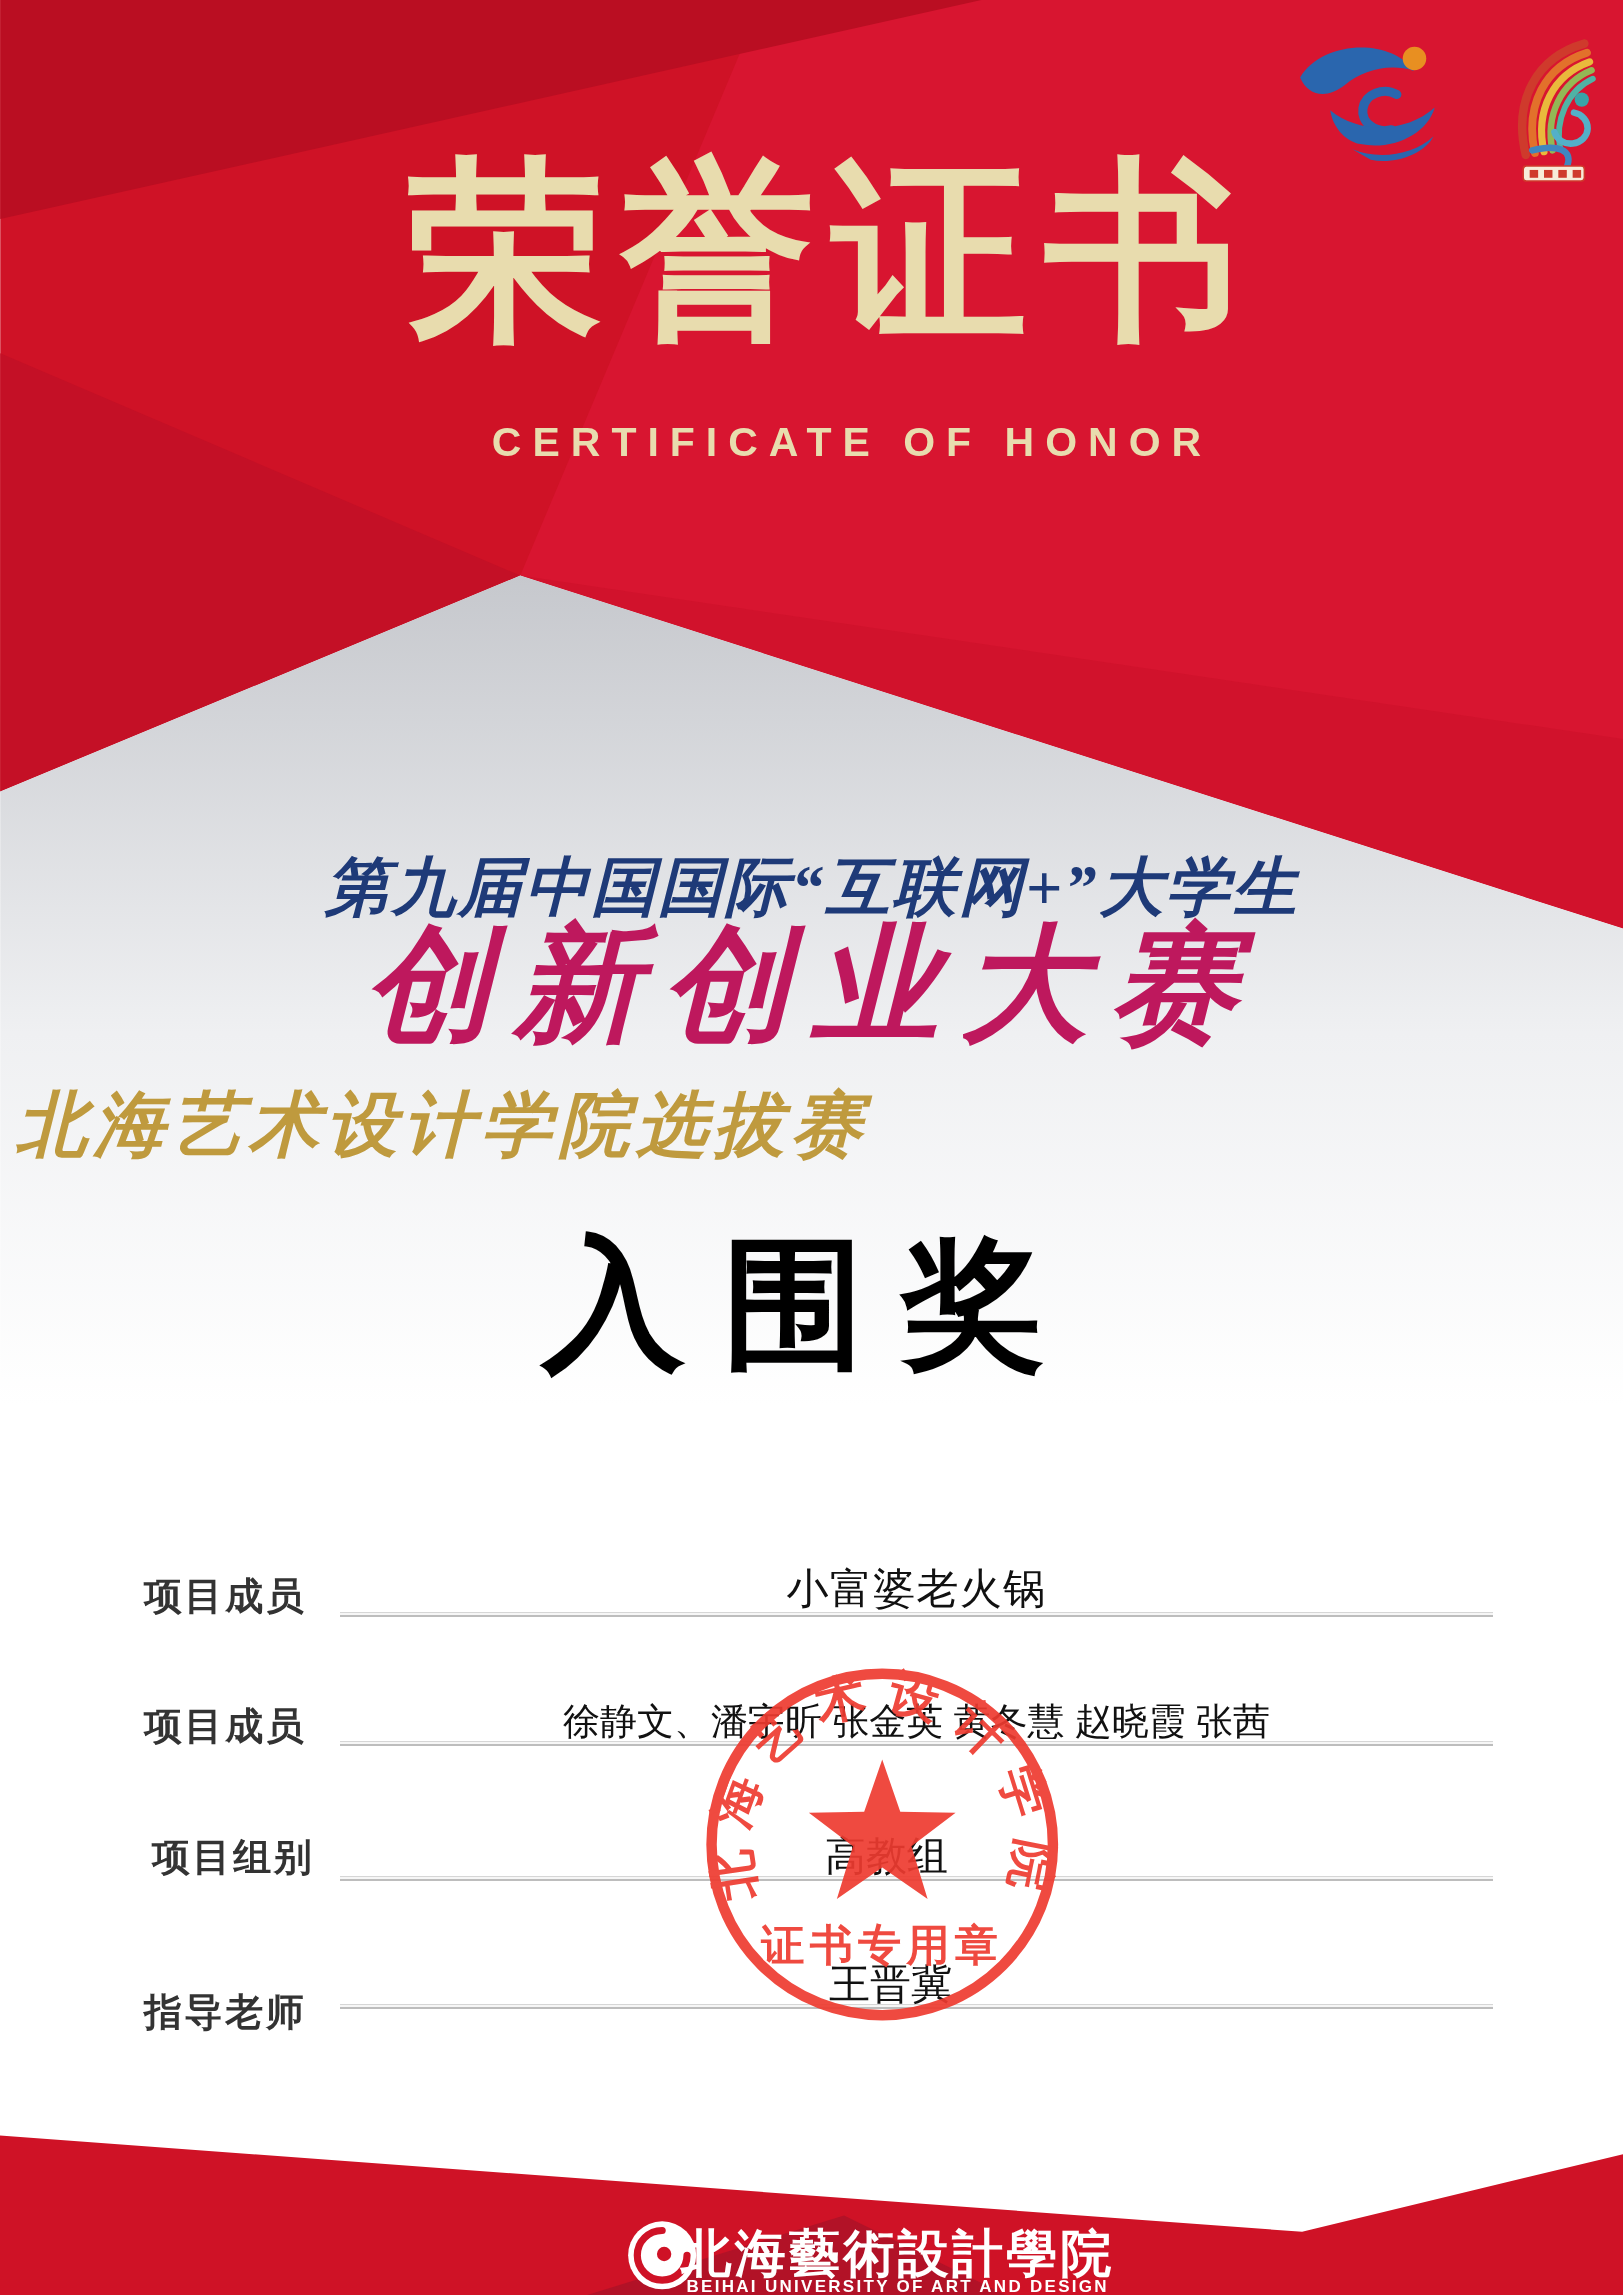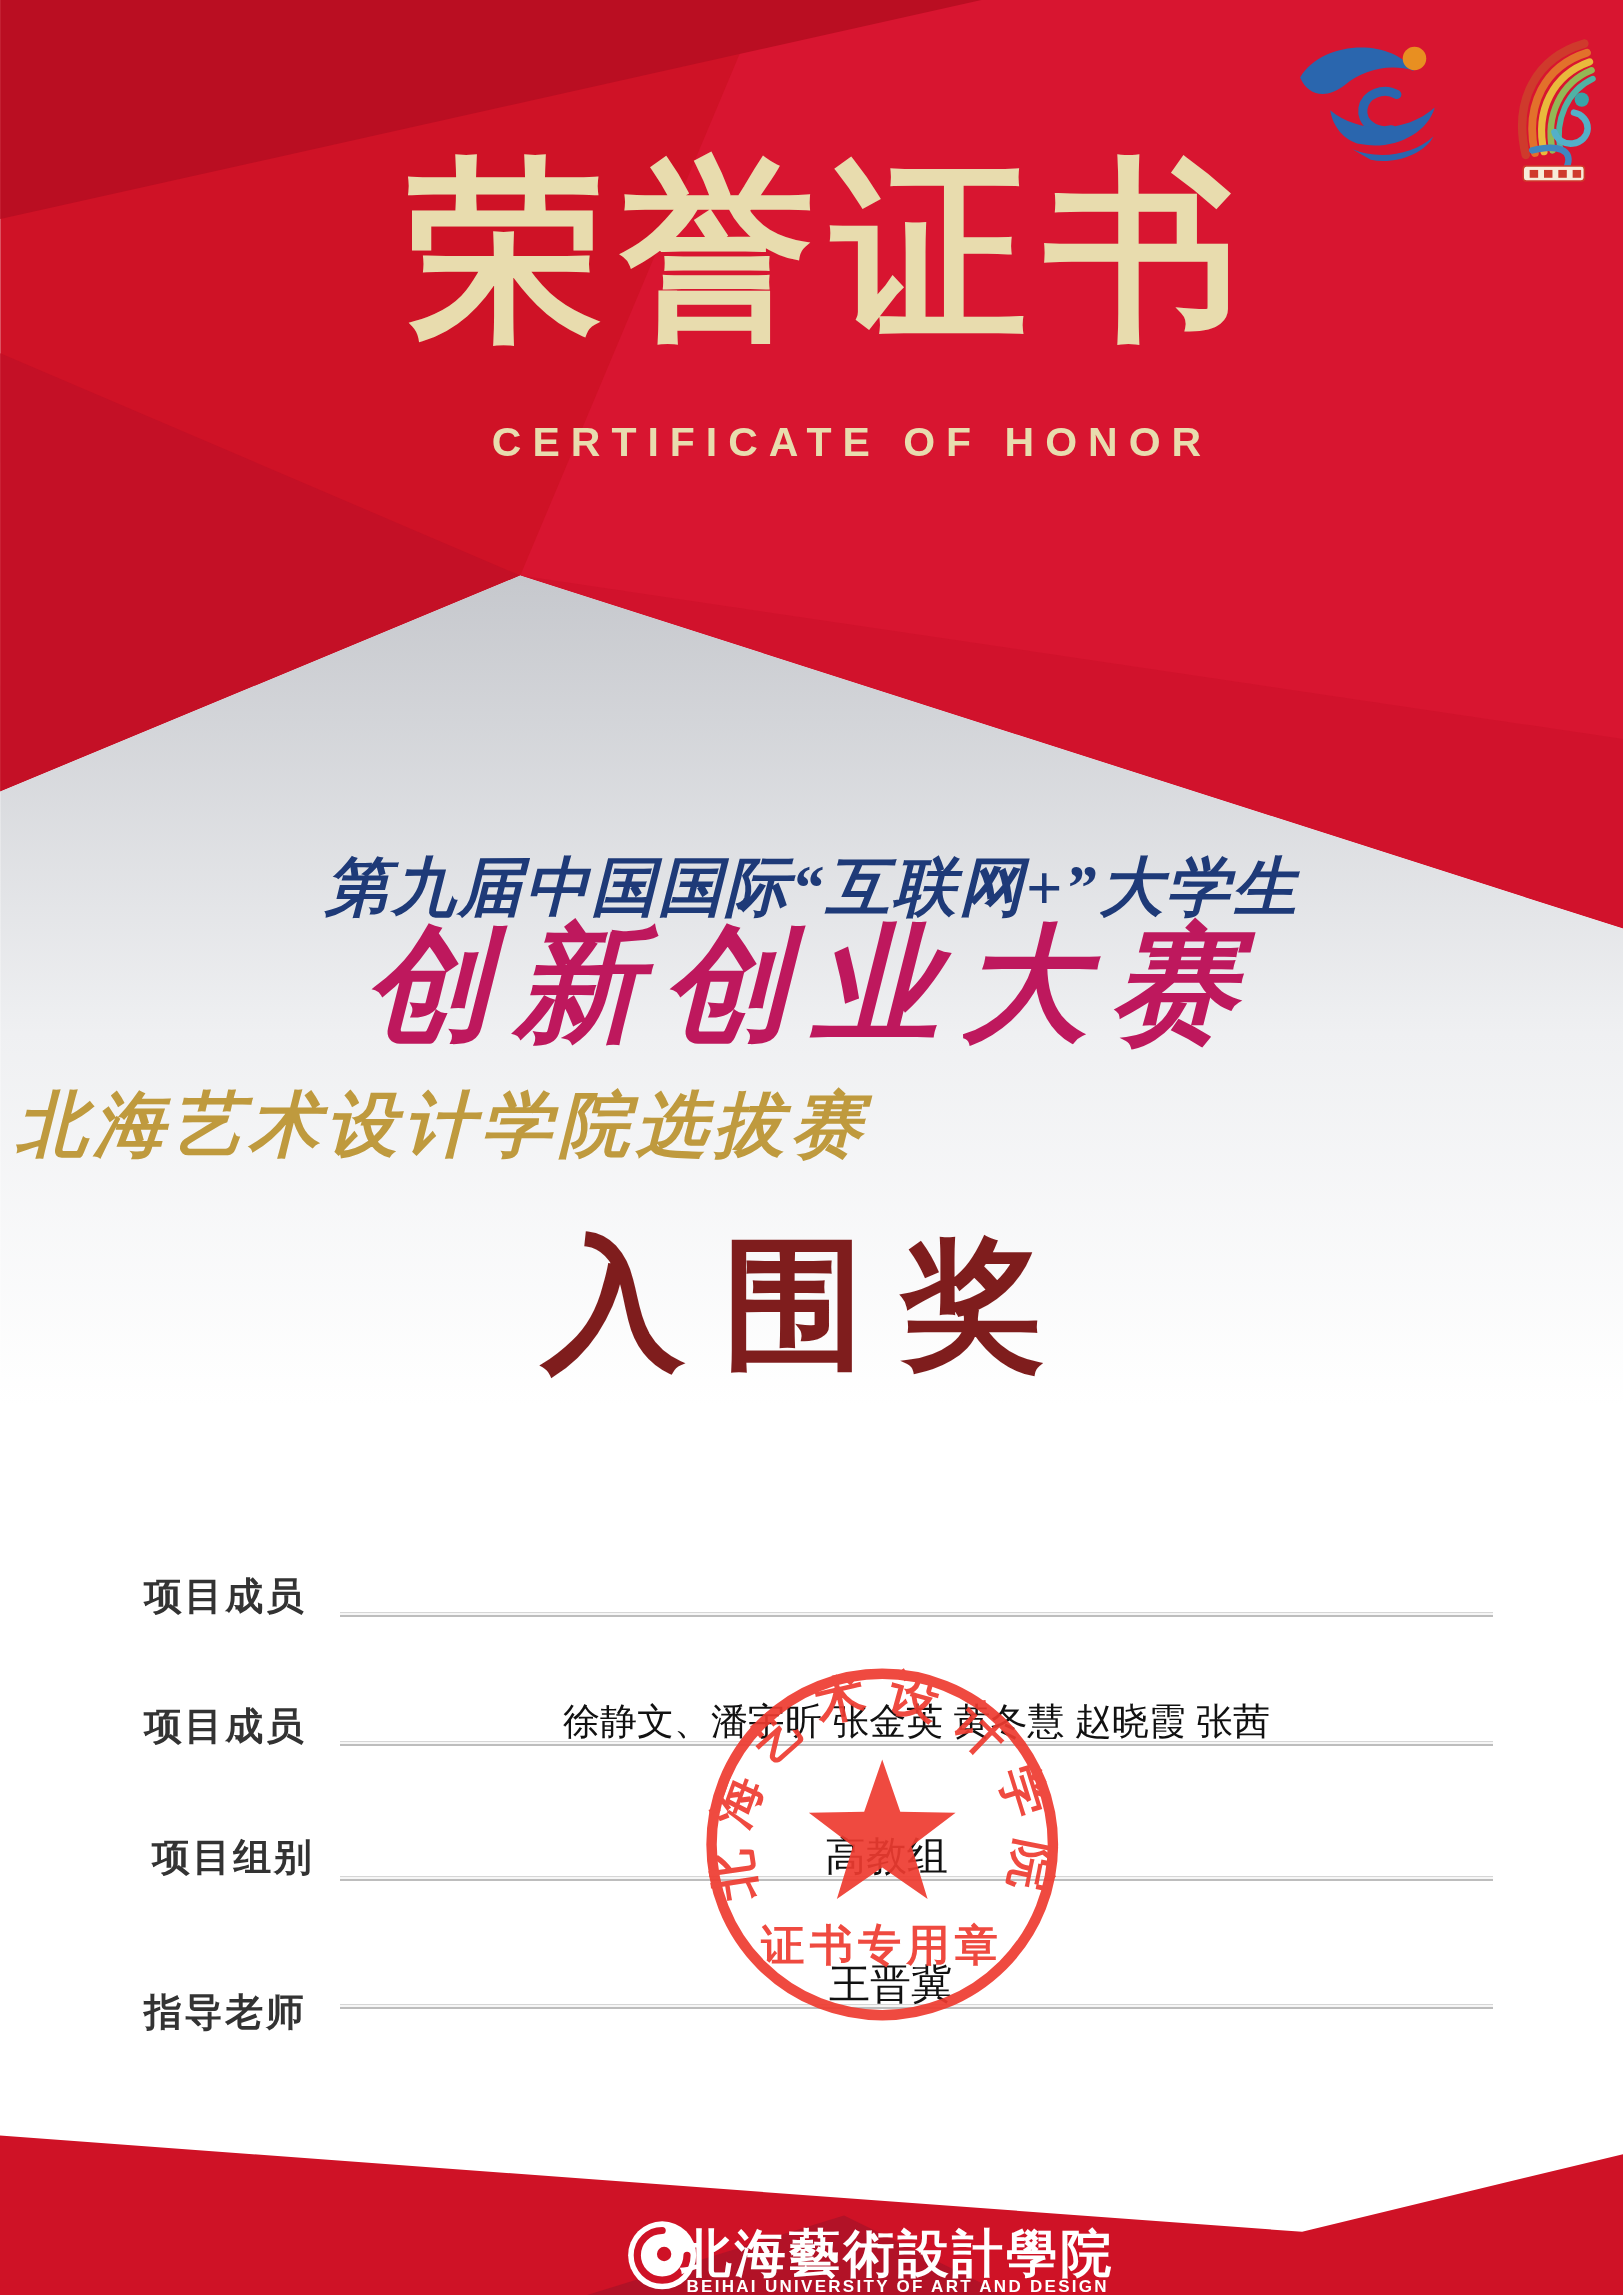--- a/index.html
+++ b/index.html
@@ -45,21 +45,21 @@
     font-size:127px;letter-spacing:22px;color:#be185d;z-index:2;
   }
   .comp-selection{
     top:1078px;left:4px;width:100%;
     font-family:"Liberation Serif", serif;font-style:italic;font-weight:bold;
     font-size:71px;letter-spacing:6.5px;color:#bf9a3e;z-index:2;margin-left:12px;
   }
   .award{
     top:1209px;left:0;width:100%;text-align:center;
     font-family:"Liberation Serif", serif;font-weight:bold;
-    font-size:143px;letter-spacing:37px;color:#7f1d1d;z-index:2;
+    font-size:143px;letter-spacing:37px;color:#000000;z-index:2;
   }
   
   .field-label{
     left:144px;width:196px;
     font-size:38px;font-weight:bold;color:#333333;
     letter-spacing:2.6px;z-index:3;
   }
   .field-line{
     left:340px;width:1153px;height:4.6px;
     background:linear-gradient(#d6d6d6 0 1.3px,#f6f6f6 1.3px 2.6px,#bdbdbd 2.6px 4.6px);
@@ -134,20 +134,21 @@
 
   <div class="abs title-cn">荣誉证书</div>
   <div class="abs title-en">CERTIFICATE OF HONOR</div>
 
   <div class="abs comp-line1">第九届中国国际“互联网+”大学生</div>
   <div class="abs comp-line2">创新创业大赛</div>
   <div class="abs comp-selection">北海艺术设计学院选拔赛</div>
   <div class="abs award">入围奖</div>
 
   <div class="abs field-label l1">项目成员</div>
+  <div class="abs field-value v1">小富婆老火锅</div>
   <div class="abs field-line  u1"></div>
 
   <div class="abs field-label l2">项目成员</div>
   <div class="abs field-value v2">徐静文、潘宇昕 张金英 黄冬慧 赵晓霞 张茜</div>
   <div class="abs field-line  u2"></div>
 
   <div class="abs field-label l3">项目组别</div>
   <div class="abs field-value v3">高教组</div>
   <div class="abs field-line  u3"></div>
 

